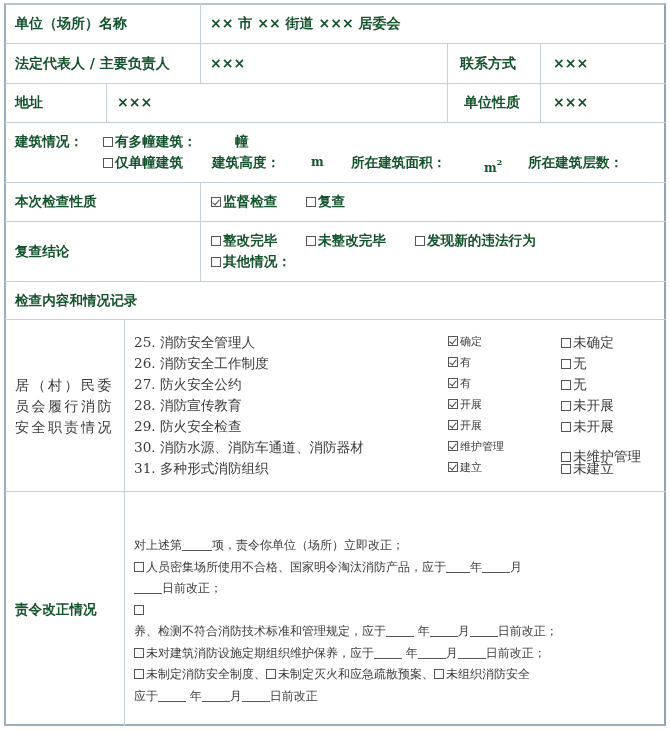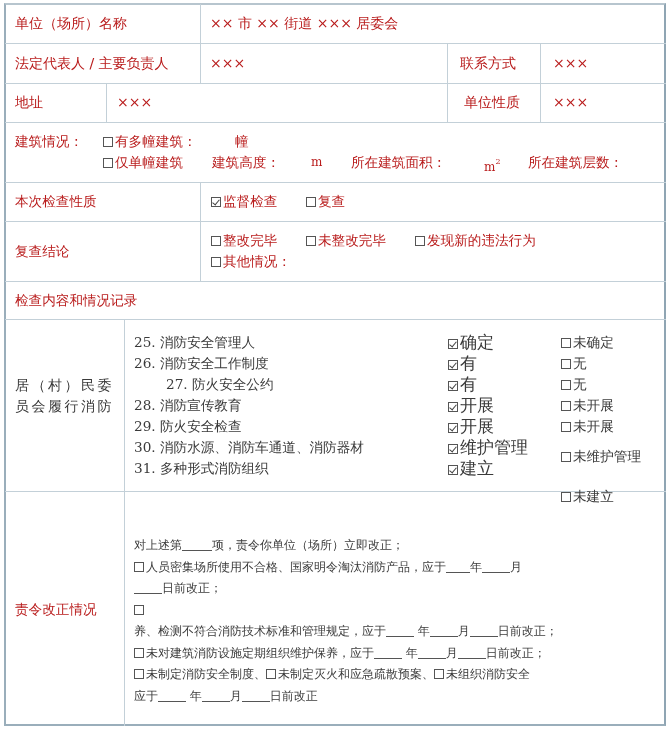--- a/index.html
+++ b/index.html
@@ -3,32 +3,32 @@
 <meta charset="utf-8">
 <style>
   html, body { margin: 0; padding: 0; background: #ffffff; }
   body { width: 670px; height: 732px; position: relative; overflow: hidden;
          font-family: "DejaVu Sans", "Liberation Sans", sans-serif; color: #3a3a3a; }
   .frame { position: absolute; left: 4px; top: 3px; width: 662px; height: 723px;
            border-top: 2px solid #b7c5ce; border-left: 2px solid #9aaebb;
            border-right: 2px solid #8fa5b3; border-bottom: 2px solid #9aaebb; box-sizing: border-box; }
   .hl { position: absolute; height: 1px; background: #c3d0d8; }
   .vl { position: absolute; width: 1px; background: #c3d0d8; }
-  .t { position: absolute; font-size: 14px; line-height: 20px; white-space: nowrap; color: #b91c1c; }
+  .t { position: absolute; font-size: 14px; line-height: 20px; white-space: nowrap; color: #14532d; font-weight: bold; }
   .serif { font-family: "DejaVu Serif", "Liberation Serif", serif; }
   .box { display: inline-block; width: 10px; height: 10px; border: 1px solid #555; box-sizing: border-box;
          margin-right: 2px; vertical-align: -1px; position: relative; }
   .box.checked::after { content: ""; position: absolute; left: 2px; top: 0px; width: 3px; height: 6px;
          border-right: 1.3px solid #444; border-bottom: 1.3px solid #444; transform: rotate(40deg); }
   .sup { font-size: 8px; vertical-align: 7px; }
   .blank { display: inline-block; border-bottom: 1px solid #555; height: 14px; vertical-align: -2px; }
   .para { position: absolute; left: 134px; width: 526px; font-size: 12px; line-height: 21.5px; color: #3b3b3b; margin-top: 28px; }
   .para div { white-space: nowrap; }
   .chk-row { position: absolute; left: 134px; font-size: 13.6px; line-height: 21px; white-space: nowrap; }
-  .col-a { position: absolute; left: 448px; font-size: 17px; line-height: 21px; white-space: nowrap; }
+  .col-a { position: absolute; left: 448px; font-size: 11px; line-height: 21px; white-space: nowrap; font-family: Liberation Mono, monospace; }
   .col-b { position: absolute; left: 561px; font-size: 13.6px; line-height: 21px; white-space: nowrap; }
   .stack { position: absolute; font-size: 14px; line-height: 21px; letter-spacing: 2.5px; }
 </style>
 </head>
 <body>
 
 <div class="frame"></div>
 
 <div class="hl" style="left:5px;width:661px;top:43px;"></div>
 <div class="hl" style="left:5px;width:661px;top:83px;"></div>
@@ -95,50 +95,51 @@
 </div>
 <div class="t serif" style="left:211px;top:251px;font-size:13.6px;">
   <span class="box"></span><span>其他情况：</span>
 </div>
 
 <div class="t serif" style="left:15px;top:290px;font-size:13.6px;">检查内容和情况记录</div>
 
 <div class="stack serif" style="left:15px;top:375px;">
   <div>居（村）民委</div>
   <div>员会履行消防</div>
+  <div>安全职责情况</div>
 </div>
 
 <div class="serif">
   <div class="chk-row" style="top:332px;">25. 消防安全管理人</div>
   <div class="col-a" style="top:332px;"><span class="box checked"></span><span>确定</span></div>
   <div class="col-b" style="top:332px;"><span class="box"></span><span>未确定</span></div>
 
   <div class="chk-row" style="top:353px;">26. 消防安全工作制度</div>
   <div class="col-a" style="top:353px;"><span class="box checked"></span><span>有</span></div>
   <div class="col-b" style="top:353px;"><span class="box"></span><span>无</span></div>
 
-  <div class="chk-row" style="top:374px;margin-left:32px;">27. 防火安全公约</div>
+  <div class="chk-row" style="top:374px;">27. 防火安全公约</div>
   <div class="col-a" style="top:374px;"><span class="box checked"></span><span>有</span></div>
   <div class="col-b" style="top:374px;"><span class="box"></span><span>无</span></div>
 
   <div class="chk-row" style="top:395px;">28. 消防宣传教育</div>
   <div class="col-a" style="top:395px;"><span class="box checked"></span><span>开展</span></div>
   <div class="col-b" style="top:395px;"><span class="box"></span><span>未开展</span></div>
 
   <div class="chk-row" style="top:416px;">29. 防火安全检查</div>
   <div class="col-a" style="top:416px;"><span class="box checked"></span><span>开展</span></div>
   <div class="col-b" style="top:416px;"><span class="box"></span><span>未开展</span></div>
 
   <div class="chk-row" style="top:437px;">30. 消防水源、消防车通道、消防器材</div>
   <div class="col-a" style="top:437px;"><span class="box checked"></span><span>维护管理</span></div>
   <div class="col-b" style="top:446px;"><span class="box"></span><span>未维护管理</span></div>
 
   <div class="chk-row" style="top:458px;">31. 多种形式消防组织</div>
   <div class="col-a" style="top:458px;"><span class="box checked"></span><span>建立</span></div>
-  <div class="col-b" style="top:458px;margin-top:28px;"><span class="box"></span><span>未建立</span></div>
+  <div class="col-b" style="top:458px;"><span class="box"></span><span>未建立</span></div>
 </div>
 
 <div class="t serif" style="left:15px;top:599px;font-size:13.6px;">责令改正情况</div>
 
 <div class="para serif" style="top:507px;">
   <div>
     <span>对上述第</span><span class="blank" style="width:30px"></span><span>项，责令你单位（场所）立即改正；</span>
   </div>
   <div>
     <span class="box"></span><span>人员密集场所使用不合格、国家明令淘汰消防产品，应于</span><span class="blank" style="width:24px"></span><span>年</span><span class="blank" style="width:28px"></span><span>月</span>

